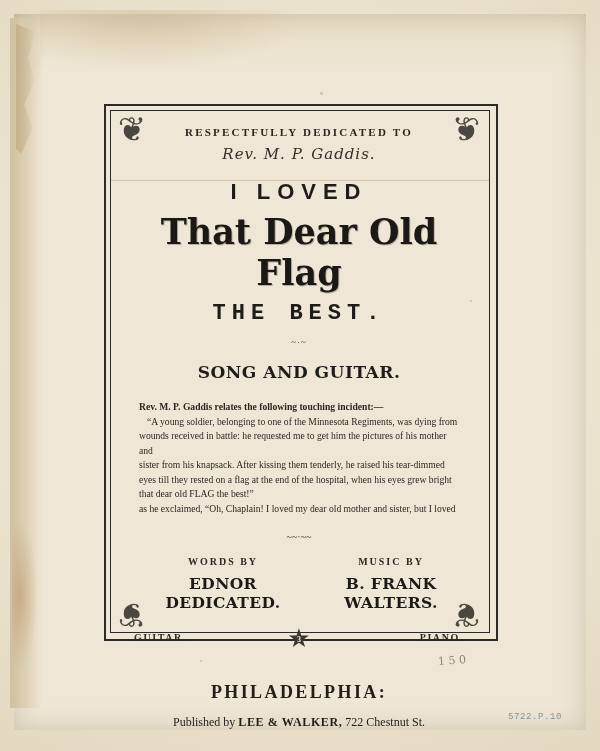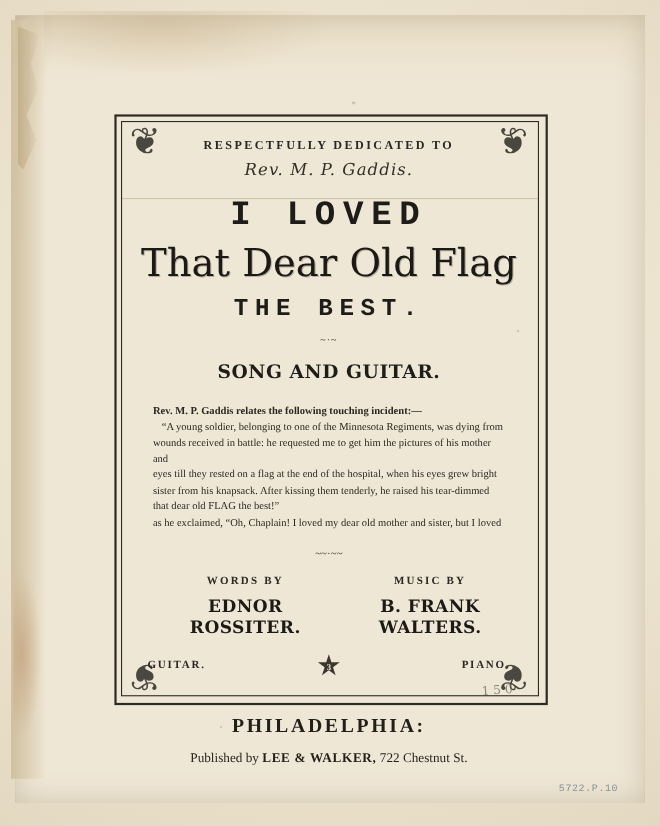--- a/index.html
+++ b/index.html
@@ -121,30 +121,30 @@
     margin: 12px auto 0 auto;
     width: 70px;
     height: 8px;
     color: #3a362f;
     font-size: 9px;
     line-height: 9px;
     letter-spacing: 1px;
   }
   .title1 {
     margin-top: 16px;
-    font-family: Liberation Mono, monospace;
-    font-weight: bold;
-    font-size: 31px;
+    font-family: Liberation Sans, sans-serif;
+    font-weight: bold;
+    font-size: 22px;
     letter-spacing: 7px;
     color: #1e1c18;
   }
   .title2 {
     margin-top: 6px;
     font-family: "DejaVu Serif", serif;
-    font-weight: normal;
+    font-weight: bold;
     font-size: 35px;
     letter-spacing: 0px;
     color: #1b1916;
     text-shadow: 1px 1px 0 rgba(120,110,90,0.45);
   }
   .title3 {
     margin-top: 8px;
     font-family: Liberation Mono, monospace;
     font-weight: bold;
     font-size: 22px;
@@ -320,32 +320,32 @@
     <div class="title3">THE BEST.</div>
 
     <div class="rule-sm">~·~</div>
 
     <div class="subtitle">SONG AND GUITAR.</div>
 
     <div class="note">
       <p class="lead">Rev. M. P. Gaddis relates the following touching incident:—</p>
       <p class="indent">“A young soldier, belonging to one of the Minnesota Regiments, was dying from</p>
       <p>wounds received in battle: he requested me to get him the pictures of his mother and</p>
+      <p>sister from his knapsack.   After kissing them tenderly, he raised his tear-dimmed</p>
       <p>eyes till they rested on a flag at the end of the hospital, when his eyes grew bright</p>
-      <p>sister from his knapsack.   After kissing them tenderly, he raised his tear-dimmed</p>
       <p>that dear old FLAG the best!”</p>
       <p>as he exclaimed, “Oh, Chaplain! I loved my dear old mother and sister, but I loved</p>
     </div>
 
     <div class="rule-wide">~~·~~</div>
 
     <div class="credits">
       <div class="credit-col left">
         <div class="credit-kicker">WORDS BY</div>
-        <div class="credit-name">EDNOR ROSSITER.</div>
+        <div class="credit-name">EDNOR DEDICATED.</div>
       </div>
       <div class="credit-col right">
         <div class="credit-kicker">MUSIC BY</div>
         <div class="credit-name">B. FRANK WALTERS.</div>
       </div>
     </div>
 
     <div class="instruments">
       <div class="instr left">GUITAR.</div>
       <div class="price-star">

